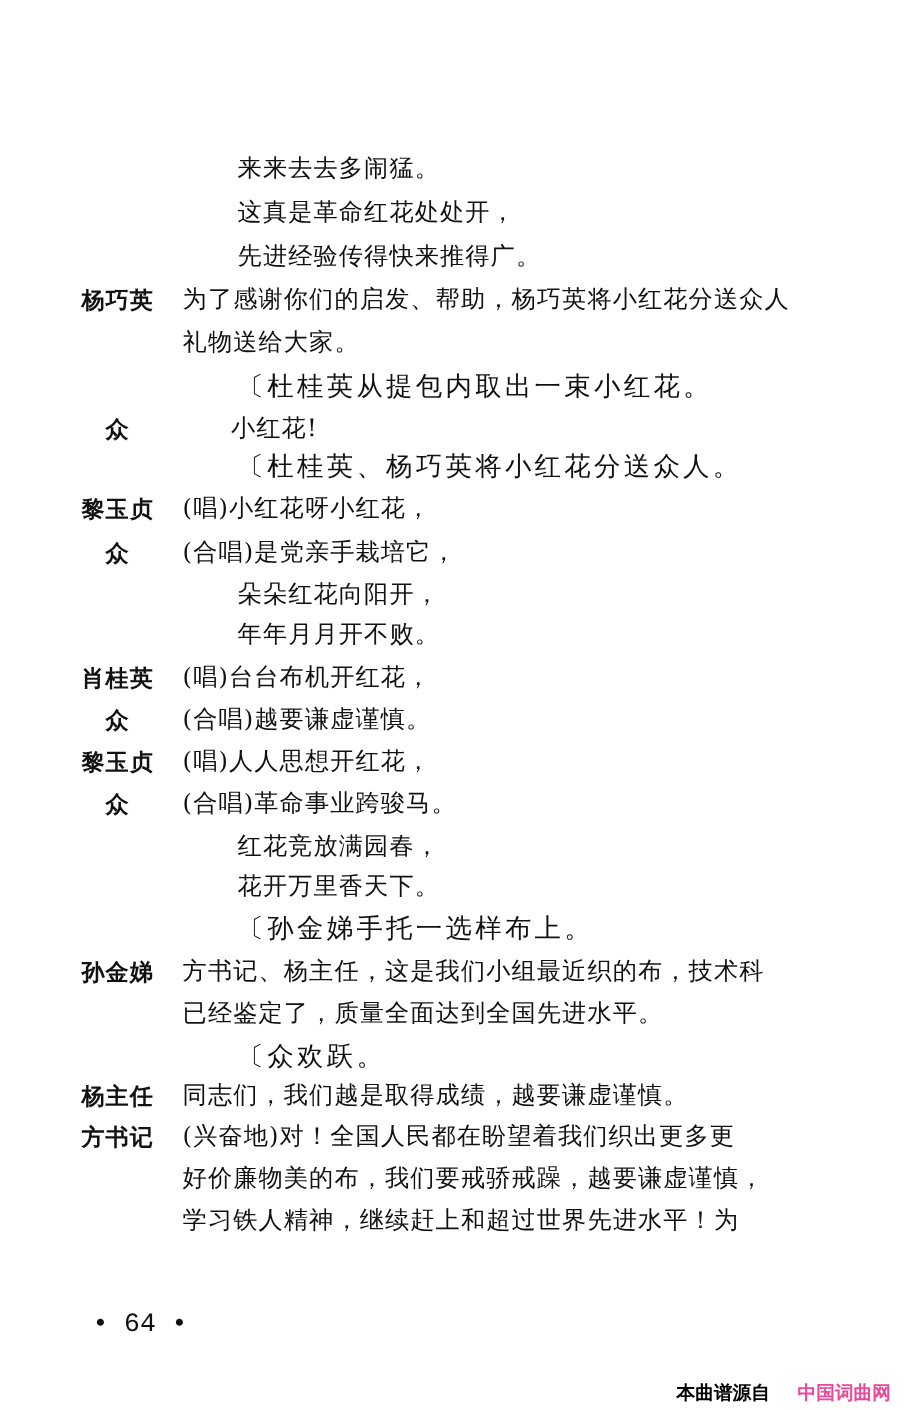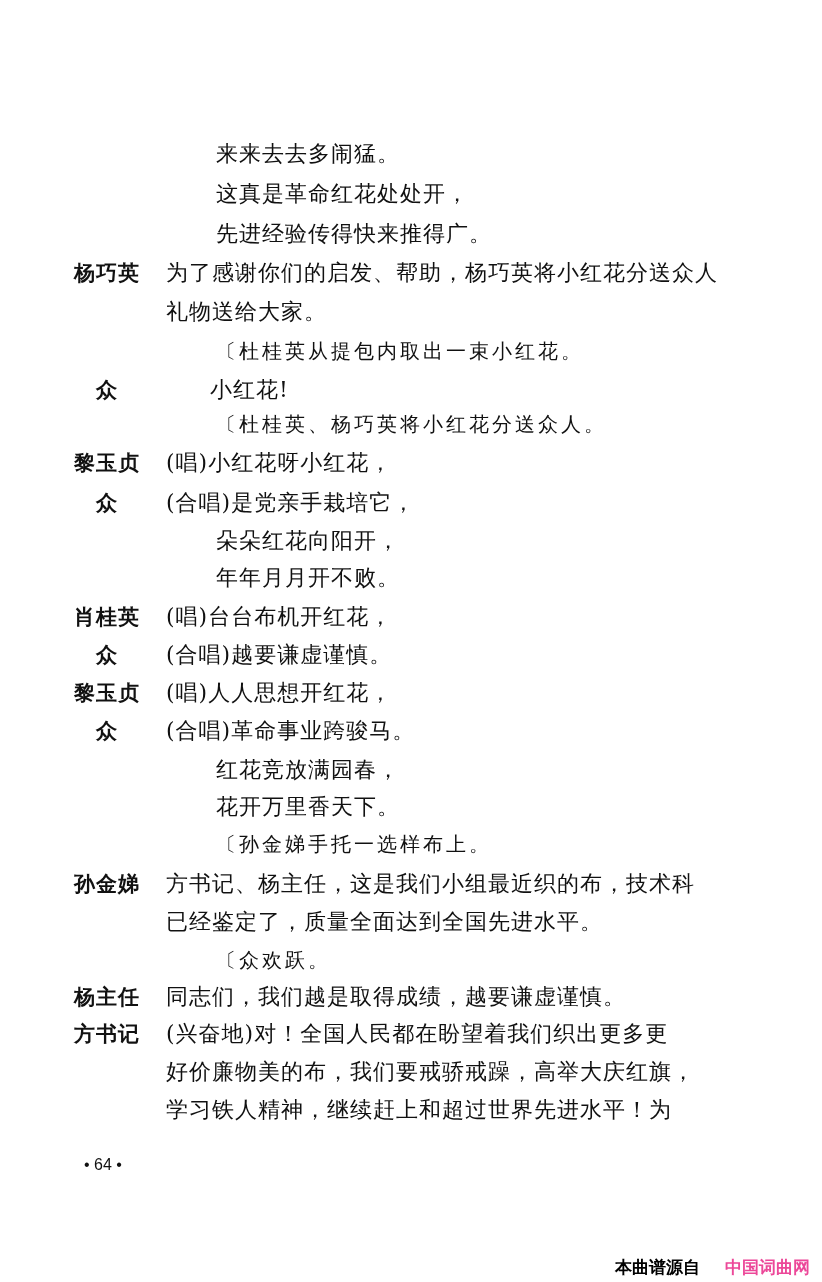--- a/index.html
+++ b/index.html
@@ -3,22 +3,22 @@
 <meta charset="utf-8">
 <style>
   html, body { margin: 0; padding: 0; }
   body {
     width: 822px; height: 1282px; background: #ffffff; position: relative; overflow: hidden;
     font-family: "DejaVu Serif", "Liberation Serif", serif; color: #111;
   }
   .page { position: absolute; left: 0; top: 0; width: 668px; height: 1282px; }
   .line { position: absolute; font-size: 22px; line-height: 28px; white-space: nowrap; letter-spacing: 1px; }
   .speaker { position: absolute; font-size: 21px; line-height: 28px; font-weight: bold; font-family: "DejaVu Sans", "Liberation Sans", sans-serif; letter-spacing: 1px; white-space: nowrap; }
-  .stage { letter-spacing: 3px; font-size: 20px; }
-  .pagenum { position: absolute; left: 84px; top: 1152px; font-size: 16px; line-height: 26px; font-family: Liberation Sans, sans-serif; }
+  .stage { letter-spacing: 3px; font-size: 24px; }
+  .pagenum { position: absolute; left: 84px; top: 1192px; font-size: 24px; line-height: 26px; font-family: Liberation Mono, monospace; }
   .footer { position: absolute; top: 1255px; height: 24px; font-family: "DejaVu Sans", "Liberation Sans", sans-serif; font-weight: bold; font-size: 17px; line-height: 24px; }
   .footer-left { left: 615px; color: #000; }
   .footer-right { left: 725px; color: #ec4899; }
 </style>
 </head>
 <body>
 
 <div class="page" id="page">
     <div class="line" style="top: 140px; left: 216px;">来来去去多闹猛。</div>
     <div class="line" style="top: 180px; left: 216px;">这真是革命红花处处开，</div>
@@ -48,19 +48,19 @@
     <div class="line" style="top: 793px; left: 216px;">花开万里香天下。</div>
     <div class="line stage" style="top: 830px; left: 216px;">〔孙金娣手托一选样布上。</div>
     <div class="speaker" style="top: 870px; left: 74px;">孙金娣</div>
     <div class="line" style="top: 870px; left: 166px;">方书记、杨主任，这是我们小组最近织的布，技术科</div>
     <div class="line" style="top: 908px; left: 166px;">已经鉴定了，质量全面达到全国先进水平。</div>
     <div class="line stage" style="top: 946px; left: 216px;">〔众欢跃。</div>
     <div class="speaker" style="top: 983px; left: 74px;">杨主任</div>
     <div class="line" style="top: 983px; left: 166px;">同志们，我们越是取得成绩，越要谦虚谨慎。</div>
     <div class="speaker" style="top: 1020px; left: 74px;">方书记</div>
     <div class="line" style="top: 1020px; left: 166px;">(兴奋地)对！全国人民都在盼望着我们织出更多更</div>
-    <div class="line" style="top: 1058px; left: 166px;">好价廉物美的布，我们要戒骄戒躁，高举大庆红旗，</div>
+    <div class="line" style="top: 1058px; left: 166px;">好价廉物美的布，我们要戒骄戒躁，越要谦虚谨慎，</div>
     <div class="line" style="top: 1096px; left: 166px;">学习铁人精神，继续赶上和超过世界先进水平！为</div>
   </div>
 
 <div class="pagenum">• 64 •</div>
 <div class="footer footer-left">本曲谱源自</div>
 <div class="footer footer-right">中国词曲网</div>
 
 </body></html>

